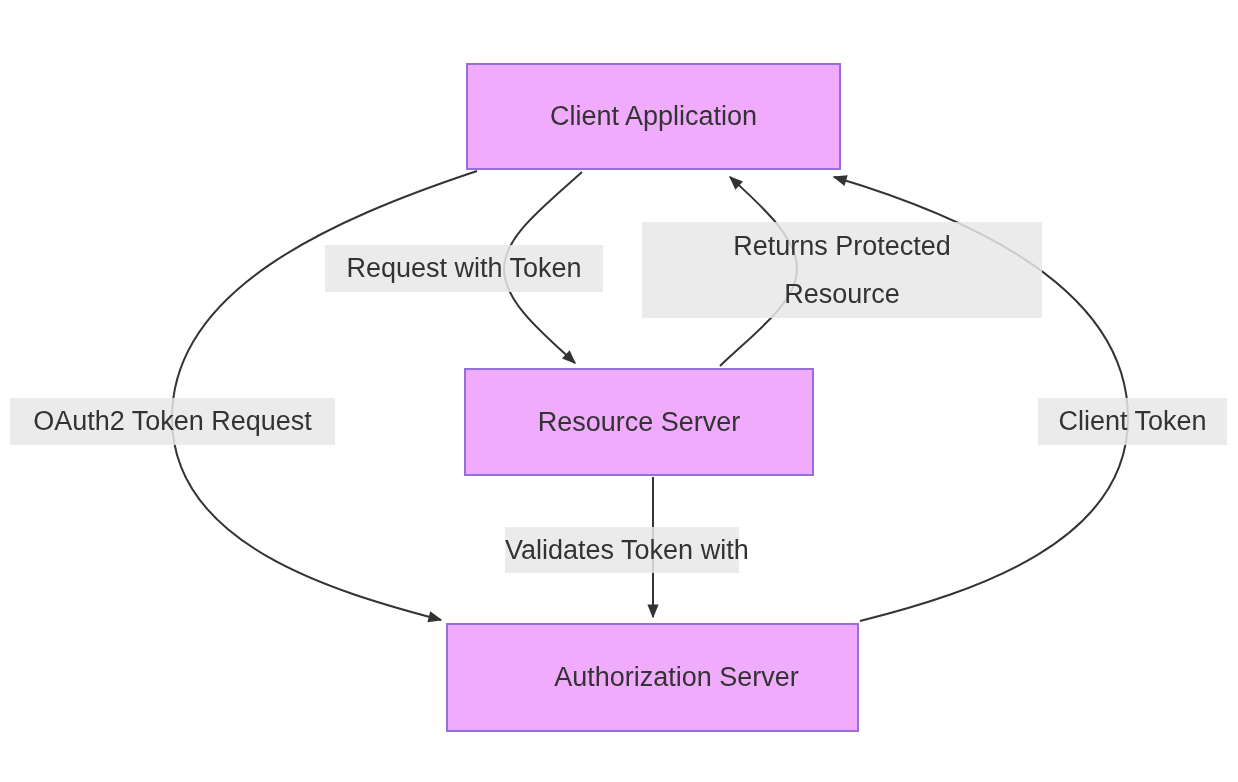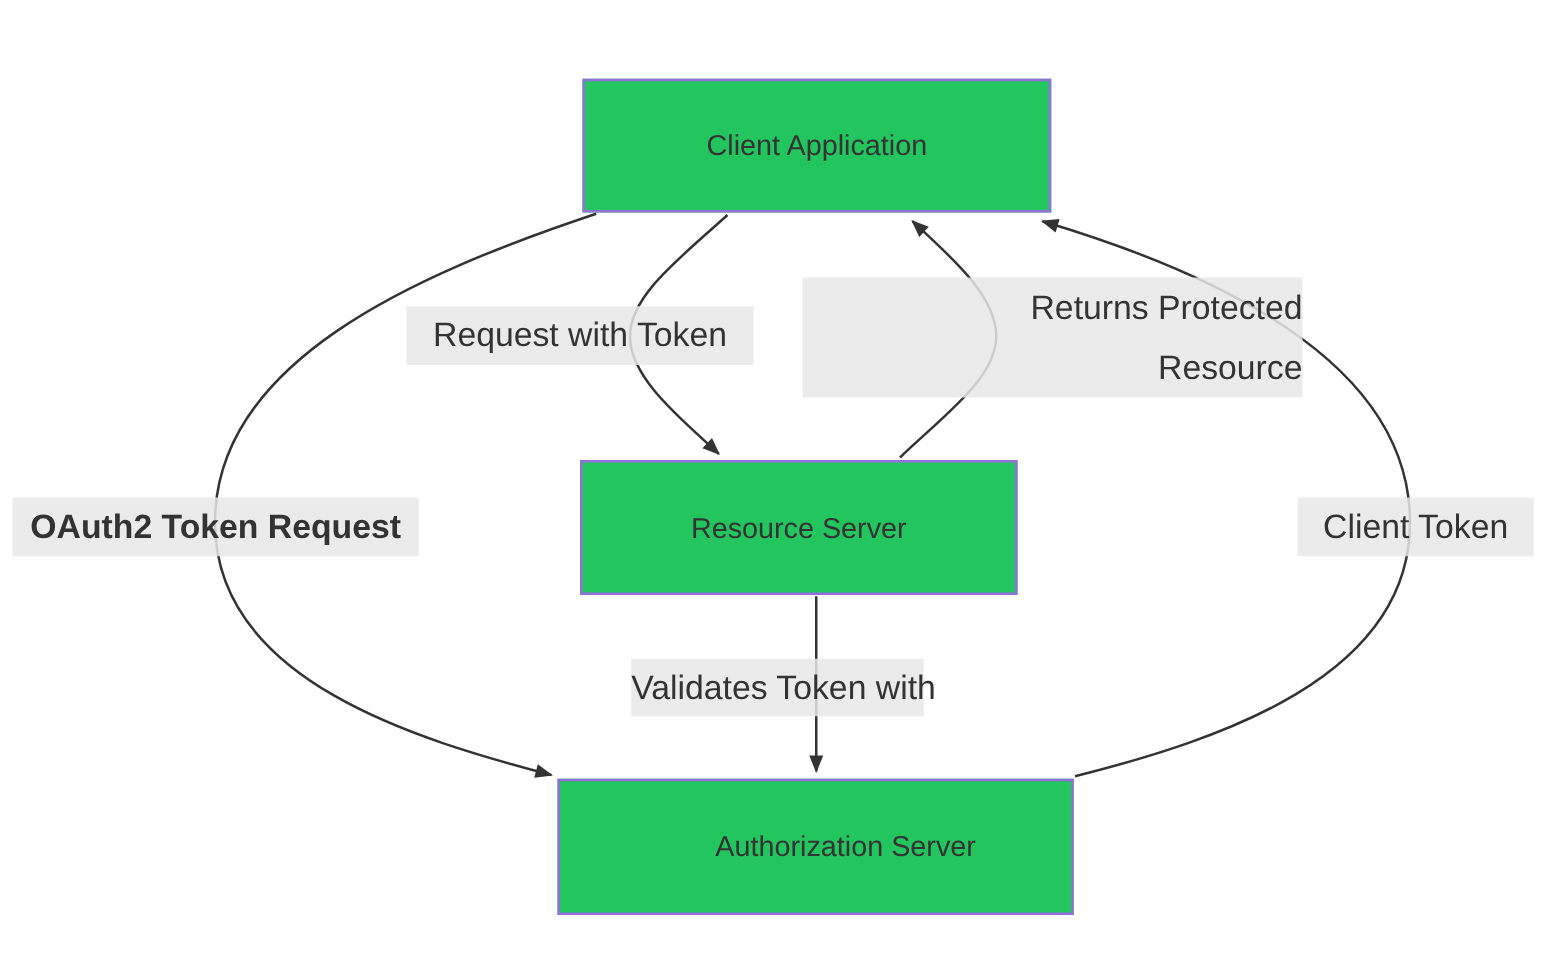--- a/index.html
+++ b/index.html
@@ -24,47 +24,47 @@
     height: 782px;
   }
   .edges-layer path.edge {
     fill: none;
     stroke: #333333;
     stroke-width: 2px;
   }
   .node {
     position: absolute;
     box-sizing: border-box;
-    background: #22c55e;
+    background: #f0abfc;
     border: 2px solid #9370DB;
     display: flex;
     align-items: center;
     justify-content: center;
-    font-size: 23px;
+    font-size: 27px;
     color: #333333;
     text-align: center;
   }
   .node-client        { left: 466px; top: 63px;  width: 375px; height: 107px; }
   .node-resource      { left: 464px; top: 368px; width: 350px; height: 108px; }
   .node-authorization { left: 446px; top: 623px; width: 413px; height: 109px; padding-left: 48px; }
   .edge-label {
     position: absolute;
     box-sizing: border-box;
     background: rgba(232, 232, 232, 0.85);
     color: #333333;
     font-size: 27px;
     text-align: center;
     white-space: nowrap;
   }
   .label-request   { left: 325px; top: 245px; width: 278px; height: 47px; line-height: 47px; }
   .label-returns   { left: 642px; top: 222px; width: 400px; height: 96px; line-height: 48px; }
-  .label-oauth2    { left: 10px;   top: 398px; width: 325px; height: 47px; line-height: 47px; font-weight: bold; }
+  .label-oauth2    { left: 10px;   top: 398px; width: 325px; height: 47px; line-height: 47px; }
   .label-issues    { left: 1038px; top: 398px; width: 189px; height: 47px; line-height: 47px; }
   .label-validates { left: 505px;  top: 527px; width: 234px; height: 46px; line-height: 46px; }
-  .label-line { display: block; height: 48px; line-height: 48px; text-align: right; }
+  .label-line { display: block; height: 48px; line-height: 48px; }
 </style>
 </head>
 <body>
 
 <div class="diagram">
 
   <svg class="edges-layer" width="1238" height="782" viewBox="0 0 1238 782" xmlns="http://www.w3.org/2000/svg">
     <defs>
       <marker id="arrow" viewBox="0 0 10 10" refX="9" refY="5" markerWidth="8" markerHeight="7" orient="auto">
         <path d="M 0 1 L 10 5 L 0 9 z" fill="#333333"></path>

